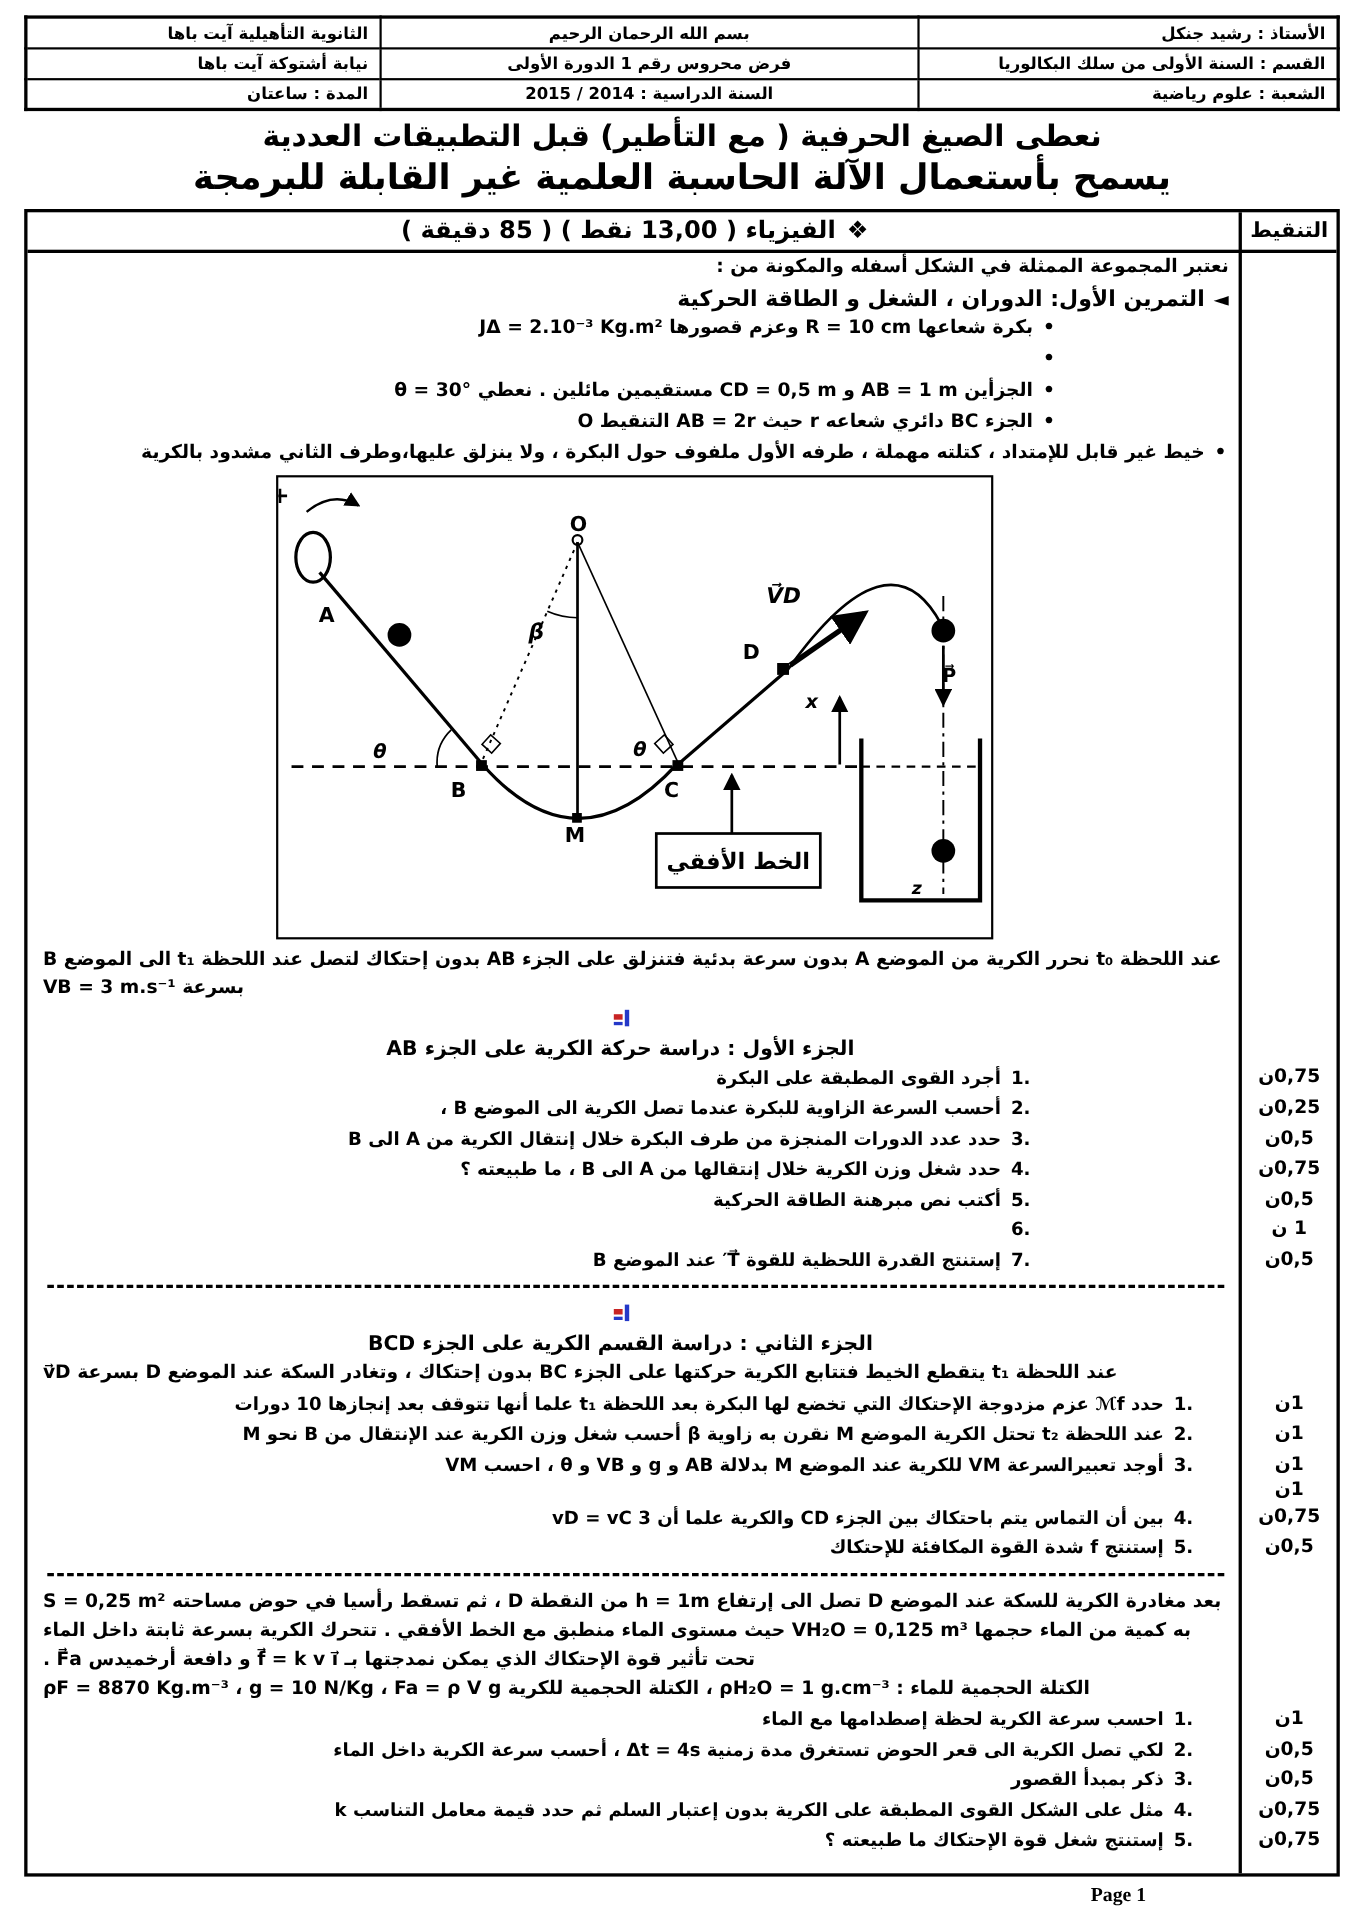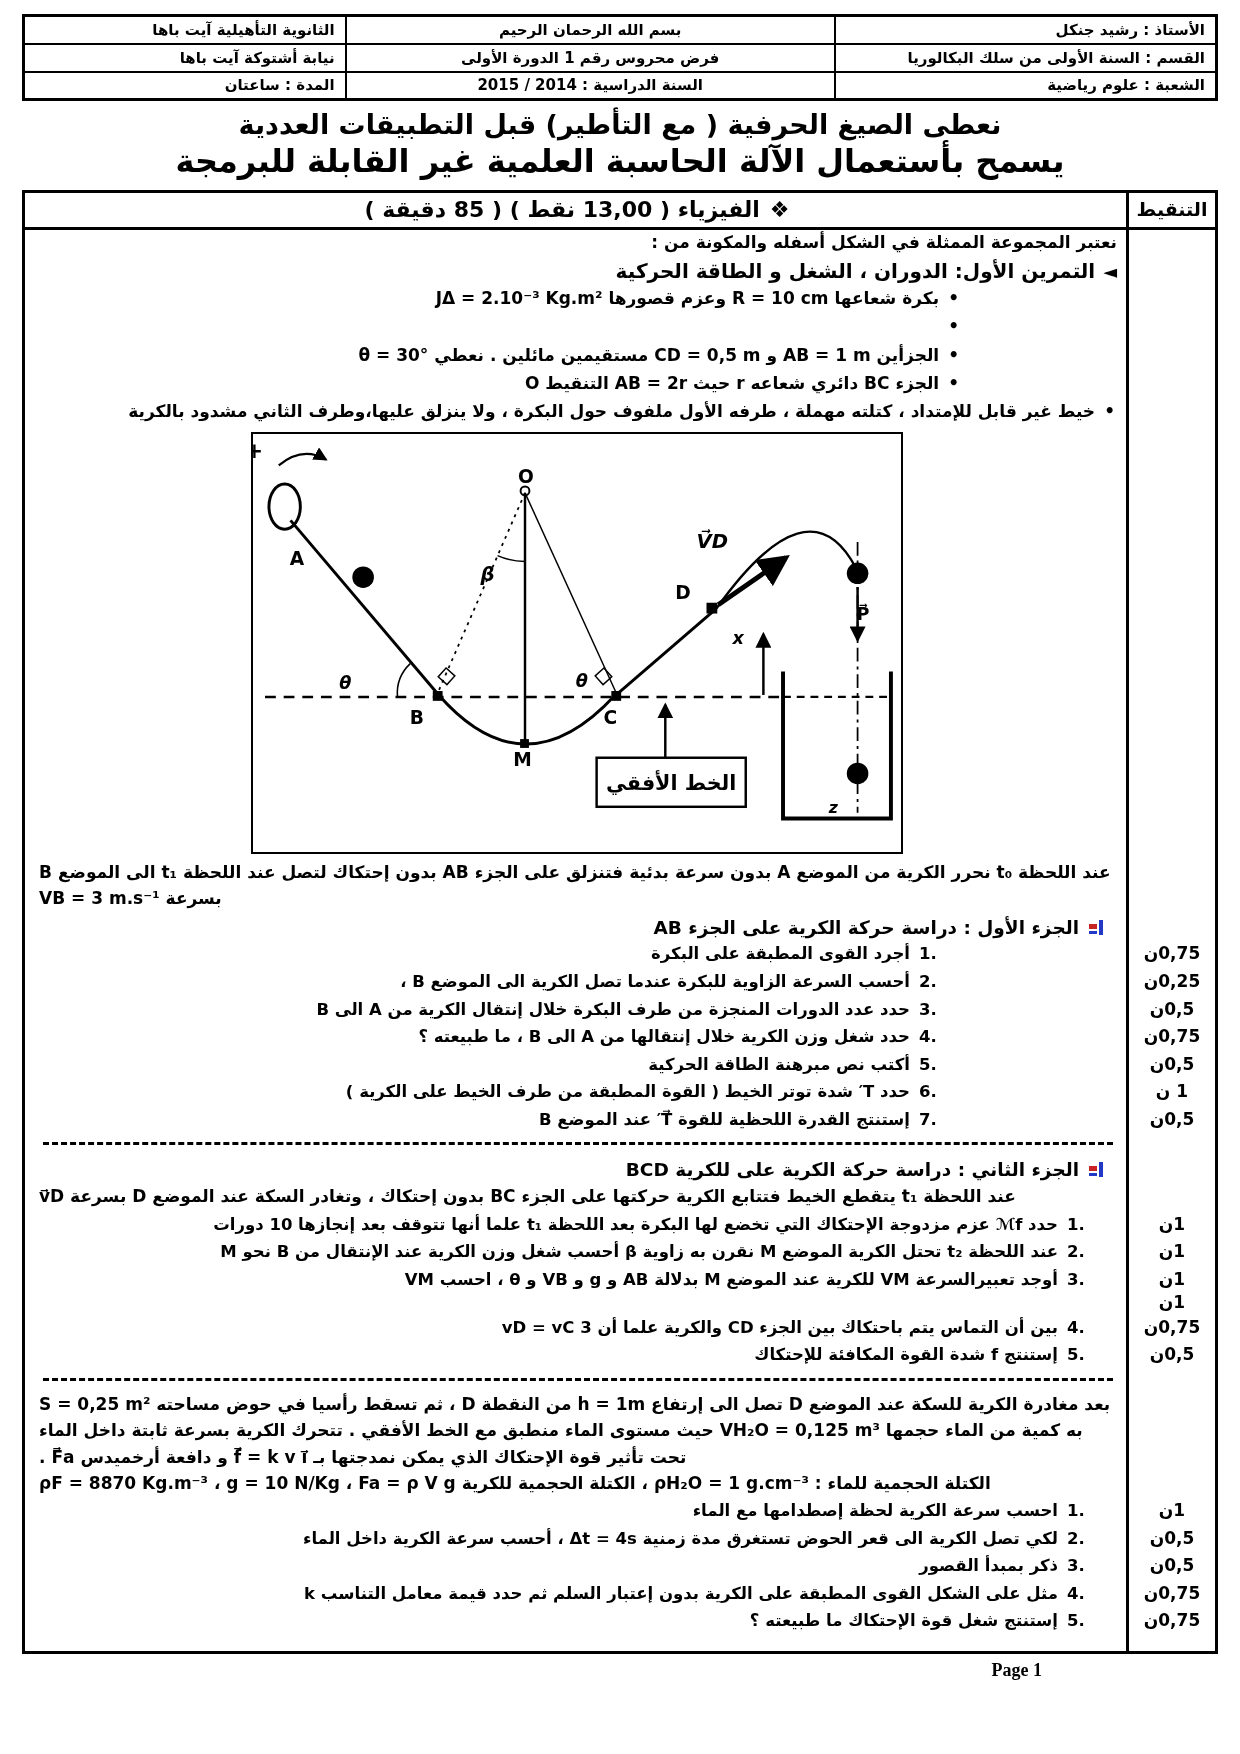--- a/index.html
+++ b/index.html
@@ -55,21 +55,21 @@
   .bullet .b { flex: 0 0 auto; }
   .ind-big { padding-right: 170px; }
   .ind-sml { padding-right: 14px; }
 
   
   .fig-wrap { display: flex; justify-content: center; padding: 6px 0 4px 0; }
   .fig-box { border: 2px solid #000; background: #fff; }
   svg text { fill: #000; font-family: "DejaVu Sans", sans-serif; }
 
   .lead { font-weight: bold; font-size: 17px; line-height: 1.55; text-align: left; }
-  .part-title { font-weight: bold; font-size: 18.5px; padding: 5px 26px 2px 0; display: flex; align-items: center; gap: 9px; }
+  .part-title { font-weight: bold; font-size: 18.5px; padding: 5px 26px 2px 0; display: flex; align-items: center; gap: 9px; flex-direction: column; }
 
   .q { display: flex; gap: 9px; font-weight: bold; font-size: 16.5px; line-height: 1.55; }
   .qnum { direction: ltr; unicode-bidi: embed; flex: 0 0 auto; min-width: 22px; }
   .qtext { flex: 1 1 auto; }
   .p1q { padding-right: 188px; }
   .pq  { padding-right: 40px; }
 
   .dash { border-top: 3px dashed #000; margin: 8px 4px 8px 4px; }
 
   .bottom-pad { height: 16px; }
@@ -293,21 +293,20 @@
       <div class="mark-cell">0,5ن</div>
       <div class="content-cell q p1q">
         <span class="qnum">5.</span>
         <span class="qtext">أكتب نص مبرهنة الطاقة الحركية</span>
       </div>
     </div>
     <div class="row">
       <div class="mark-cell">1 ن</div>
       <div class="content-cell q p1q">
         <span class="qnum">6.</span>
-        <span class="qtext">حدد T′ شدة توتر الخيط ( القوة المطبقة من طرف الخيط على الكرية )</span>
       </div>
     </div>
     <div class="row">
       <div class="mark-cell">0,5ن</div>
       <div class="content-cell q p1q">
         <span class="qnum">7.</span>
         <span class="qtext">إستنتج القدرة اللحظية للقوة T⃗′ عند الموضع B</span>
       </div>
     </div>
 
@@ -319,21 +318,21 @@
     </div>
 
     <div class="row">
       <div class="mark-cell"></div>
       <div class="content-cell part-title">
         <span class="sec-icon">
             <span class="bar1"></span>
             <span class="bar2"></span>
             <span class="bar3"></span>
           </span>
-        <span>الجزء الثاني : دراسة حركة الكرية على للكرية BCD</span>
+        <span>الجزء الثاني : دراسة القسم الكرية على الجزء BCD</span>
       </div>
     </div>
 
     <div class="row">
       <div class="mark-cell"></div>
       <div class="content-cell lead">عند اللحظة t₁ يتقطع الخيط فتتابع الكرية حركتها على الجزء BC بدون إحتكاك ، وتغادر السكة عند الموضع D بسرعة v⃗D</div>
     </div>
 
     <div class="row">
       <div class="mark-cell">1ن</div>

